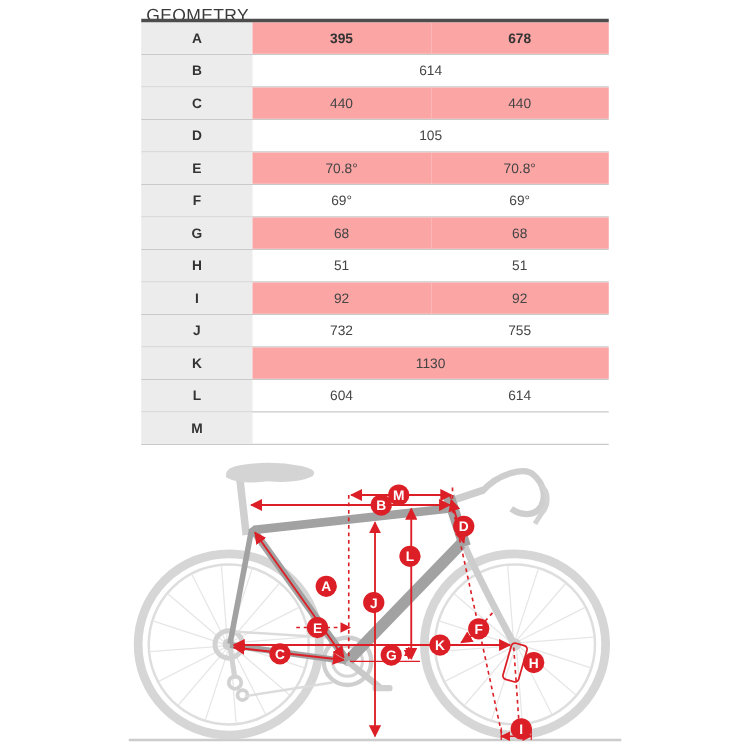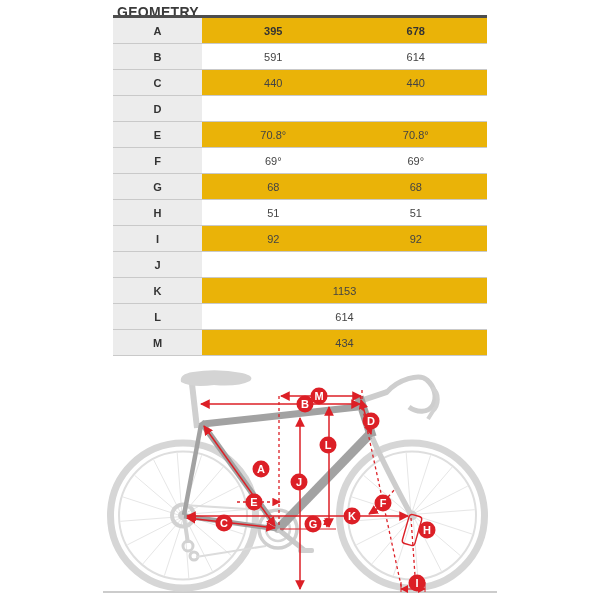--- a/index.html
+++ b/index.html
@@ -1,27 +1,27 @@
 <!DOCTYPE html>
 <html><head>
 <meta charset="utf-8">
 <style>
   html,body{margin:0;padding:0;background:#fff;}
   .page{position:relative;width:600px;height:600px;background:#fff;overflow:hidden;
         font-family:"Liberation Sans",sans-serif;}
-  .title{position:absolute;left:113px;top:0px;margin:4px;font-size:14px;font-weight:bold;
+  .title{position:absolute;left:113px;top:0px;margin:4px;font-size:14px;font-weight:normal;
          color:#3a3a3a;letter-spacing:.3px;}
   .geo-table{position:absolute;left:113px;top:15px;width:374px;}
   .topbar{height:3px;background:#4d4d4d;}
   .trow{display:flex;height:25px;border-bottom:1px solid #c9c9c9;align-items:center;
         font-size:11px;color:#444;}
   .trow .lbl{width:89px;background:#ececec;text-align:center;font-weight:bold;color:#333;
              height:100%;display:flex;align-items:center;justify-content:center;}
   .trow .val{flex:1;text-align:center;height:100%;display:flex;align-items:center;justify-content:center;}
-  .trow.striped .val{background:#eab308;}
+  .trow.striped .val{background:#fca5a5;}
   .trow.head .val{font-weight:bold;color:#333;}
   svg{position:absolute;left:0;top:360px;}
   text.cl{font-family:"Liberation Sans",sans-serif;font-size:11px;font-weight:bold;fill:#fff;}
 </style>
 </head>
 <body>
 
 <div class="page">
 
   <h1 class="title">GEOMETRY</h1>
@@ -29,30 +29,30 @@
   <div class="geo-table">
     <div class="topbar"></div>
     <div id="rows">
         <div class="trow head striped">
           <div class="lbl">A</div>
           <div class="val">395</div>
           <div class="val">678</div>
         </div>
         <div class="trow">
           <div class="lbl">B</div>
-          <div class="val">591</div>
           <div class="val">614</div>
         </div>
         <div class="trow striped">
           <div class="lbl">C</div>
           <div class="val">440</div>
           <div class="val">440</div>
         </div>
         <div class="trow">
           <div class="lbl">D</div>
+          <div class="val">105</div>
         </div>
         <div class="trow striped">
           <div class="lbl">E</div>
           <div class="val">70.8°</div>
           <div class="val">70.8°</div>
         </div>
         <div class="trow">
           <div class="lbl">F</div>
           <div class="val">69°</div>
           <div class="val">69°</div>
@@ -67,32 +67,34 @@
           <div class="val">51</div>
           <div class="val">51</div>
         </div>
         <div class="trow striped">
           <div class="lbl">I</div>
           <div class="val">92</div>
           <div class="val">92</div>
         </div>
         <div class="trow">
           <div class="lbl">J</div>
+          <div class="val">732</div>
+          <div class="val">755</div>
         </div>
         <div class="trow striped">
           <div class="lbl">K</div>
-          <div class="val">1153</div>
+          <div class="val">1130</div>
         </div>
         <div class="trow">
           <div class="lbl">L</div>
+          <div class="val">604</div>
           <div class="val">614</div>
         </div>
         <div class="trow striped">
           <div class="lbl">M</div>
-          <div class="val">434</div>
         </div>
       </div>
   </div>
 
   <svg width="600" height="240" viewBox="0 0 600 240">
     <defs>
       <marker id="ar" viewBox="0 0 10 10" refX="9" refY="5" markerWidth="6.5" markerHeight="6.5" orient="auto-start-reverse">
         <path d="M0,0 L10,5 L0,10 z" fill="#dc1f26"></path>
       </marker>
     </defs>

